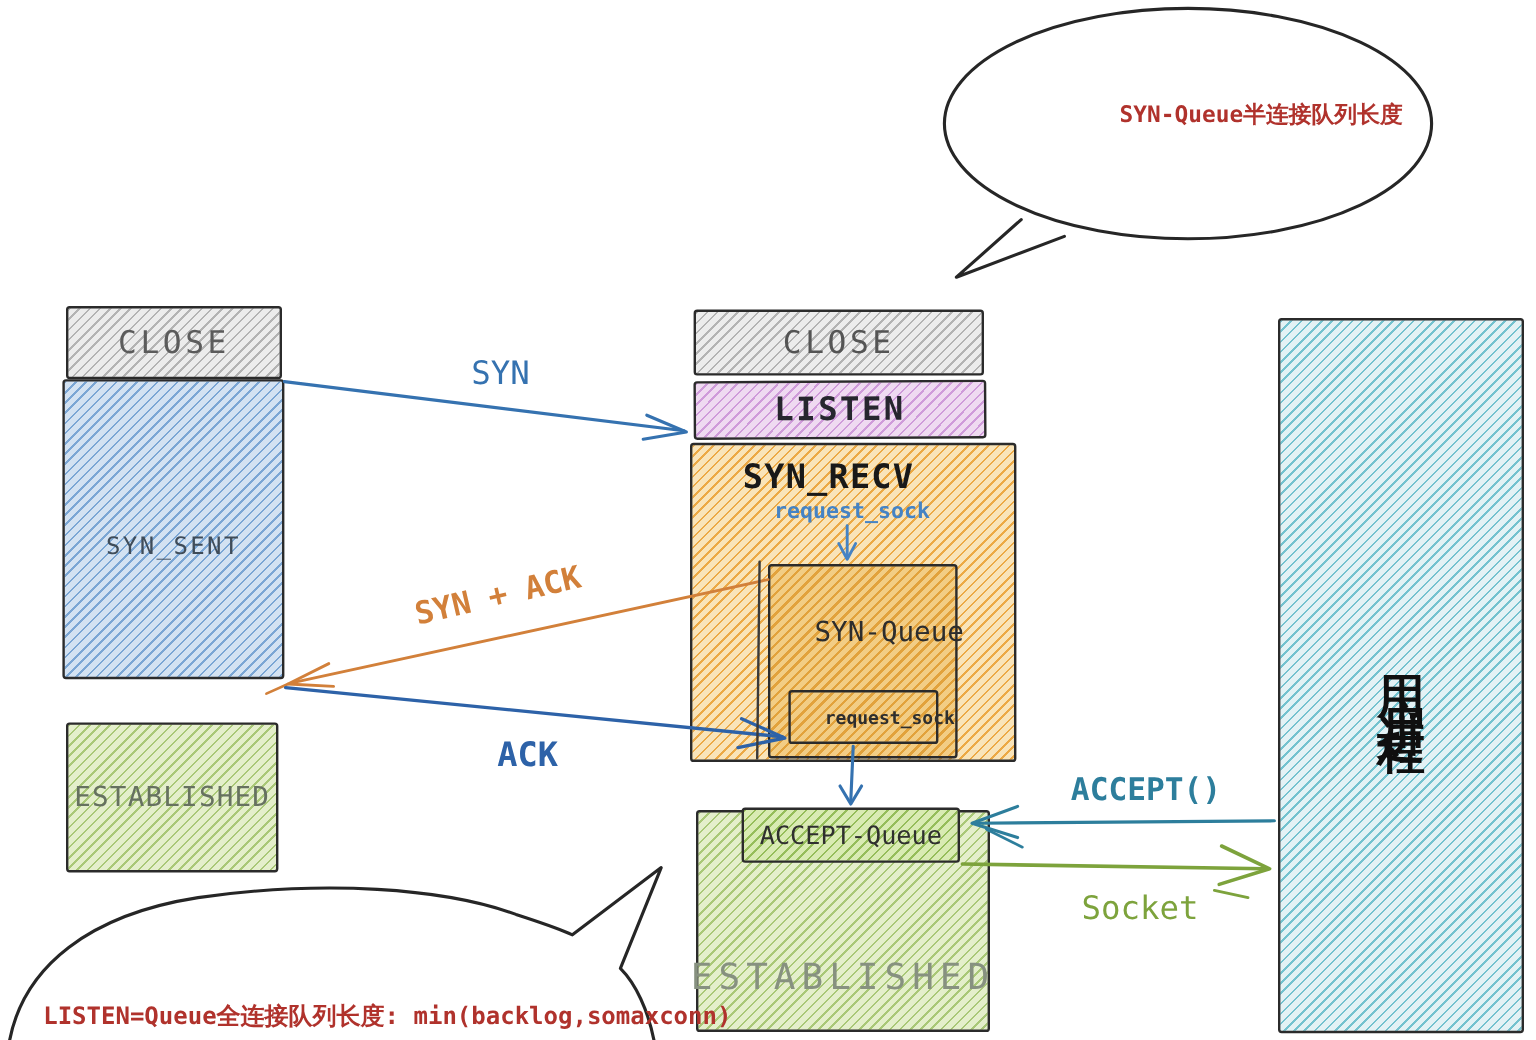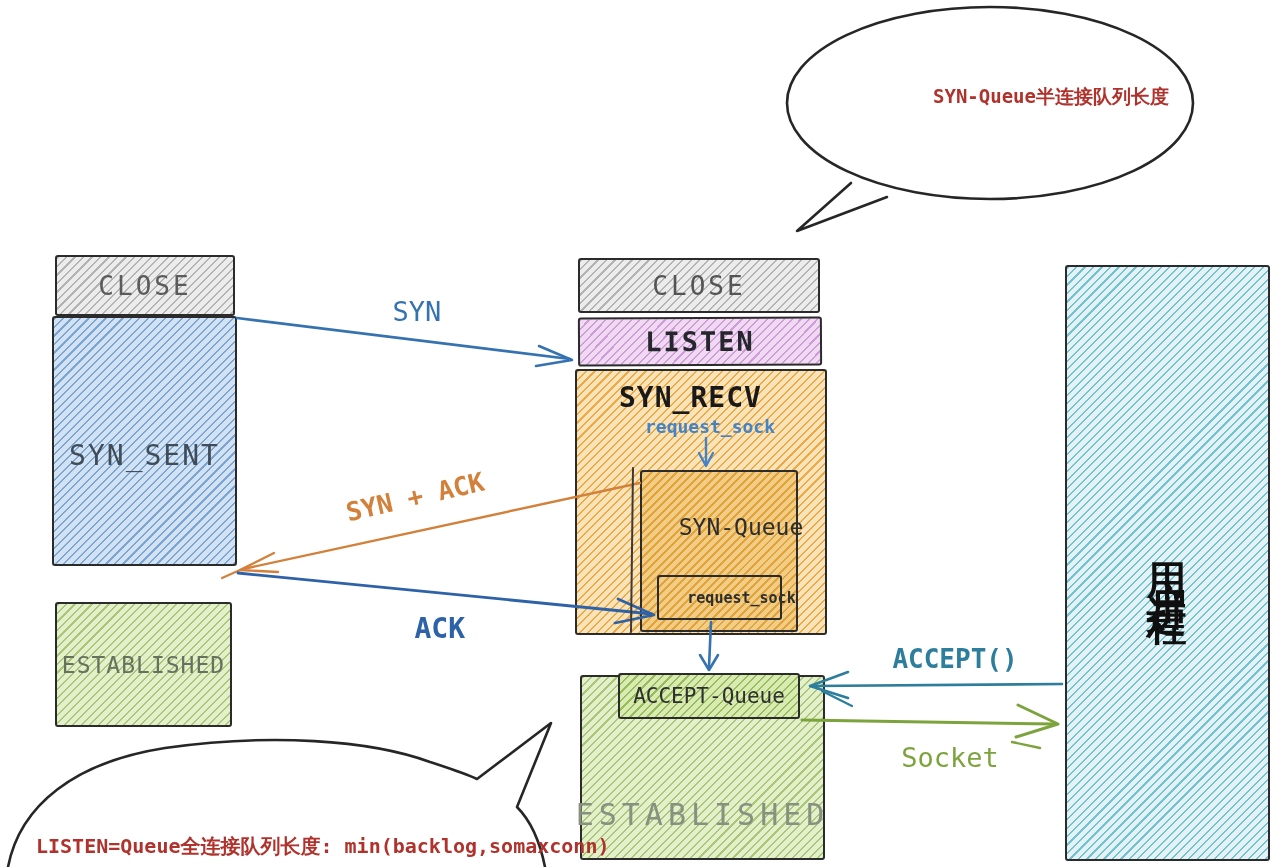--- a/index.html
+++ b/index.html
@@ -27,33 +27,33 @@
 <body>
 
 <div id="stage">
 
   <div class="boxlayer">
 
     <div class="box hatch-gray" style="left:55px;top:255px;width:180px;height:61px;">
       <span class="lbl" style="font-size:26px;letter-spacing:3px;color:#5b5b5b;">CLOSE</span>
     </div>
     <div class="box hatch-blue" style="left:52px;top:316px;width:185px;height:250px;">
-      <span class="lbl" style="font-size:28px;letter-spacing:2px;color:#3f4c59;margin-top:28px;">SYN_SENT</span>
+      <span class="lbl" style="font-size:20px;letter-spacing:2px;color:#3f4c59;margin-top:28px;">SYN_SENT</span>
     </div>
     <div class="box hatch-green" style="left:55px;top:570px;width:177px;height:125px;">
       <span class="lbl" style="font-size:23px;letter-spacing:1px;color:#667160;">ESTABLISHED</span>
     </div>
 
     <div class="box hatch-gray" style="left:578px;top:258px;width:242px;height:55px;">
       <span class="lbl" style="font-size:26px;letter-spacing:3px;color:#545454;">CLOSE</span>
     </div>
     <div class="box hatch-purple" style="left:578px;top:317px;width:244px;height:49px;transform:rotate(-0.3deg);">
       <span class="lbl" style="font-size:27px;font-weight:600;letter-spacing:2px;color:#26262e;">LISTEN</span>
     </div>
-    <div class="box hatch-orange-light" style="left:575px;top:369px;width:252px;height:266px;">
+    <div class="box hatch-orange-light" style="left:575px;top:369px;width:272px;height:266px;">
       <span class="lbl" style="left:42px;top:10px;font-size:28px;font-weight:bold;letter-spacing:1px;color:#191919;">SYN_RECV</span>
     </div>
     <div class="box hatch-orange-deep" style="left:640px;top:470px;width:158px;height:162px;">
       <span class="lbl" style="top:42px;font-size:23px;color:#2d2d2d;">SYN-Queue</span>
     </div>
     <div class="box hatch-orange-deep" style="left:657px;top:575px;width:125px;height:45px;border-width:2px;">
       <span class="lbl" style="font-size:15px;font-weight:bold;color:#2e2e2e;">request_sock</span>
     </div>
     <div class="box hatch-green" style="left:580px;top:643px;width:245px;height:185px;">
       <span class="lbl" style="top:120px;font-size:30px;letter-spacing:5px;color:#879180;">ESTABLISHED</span>

